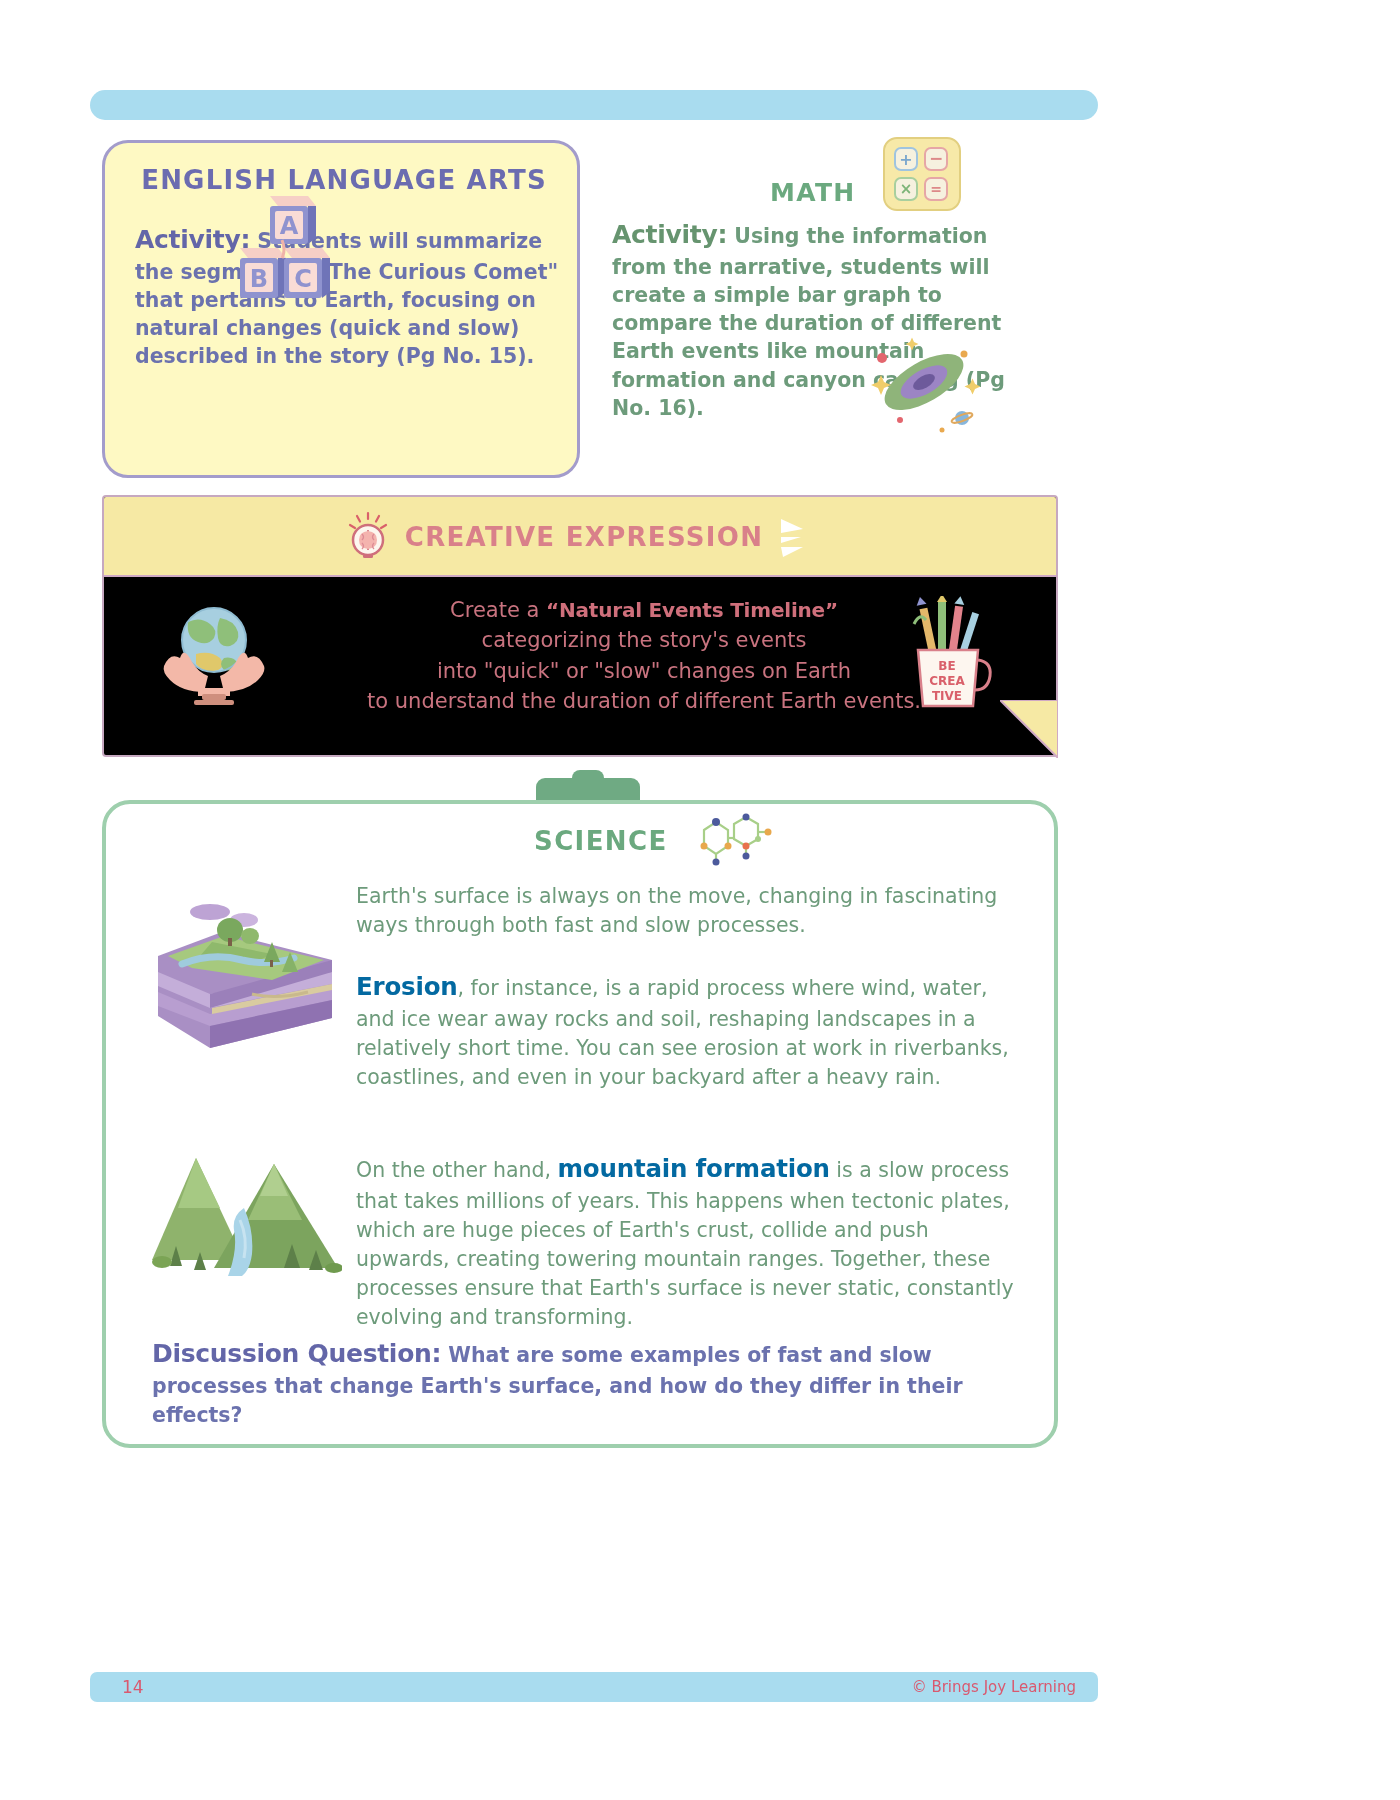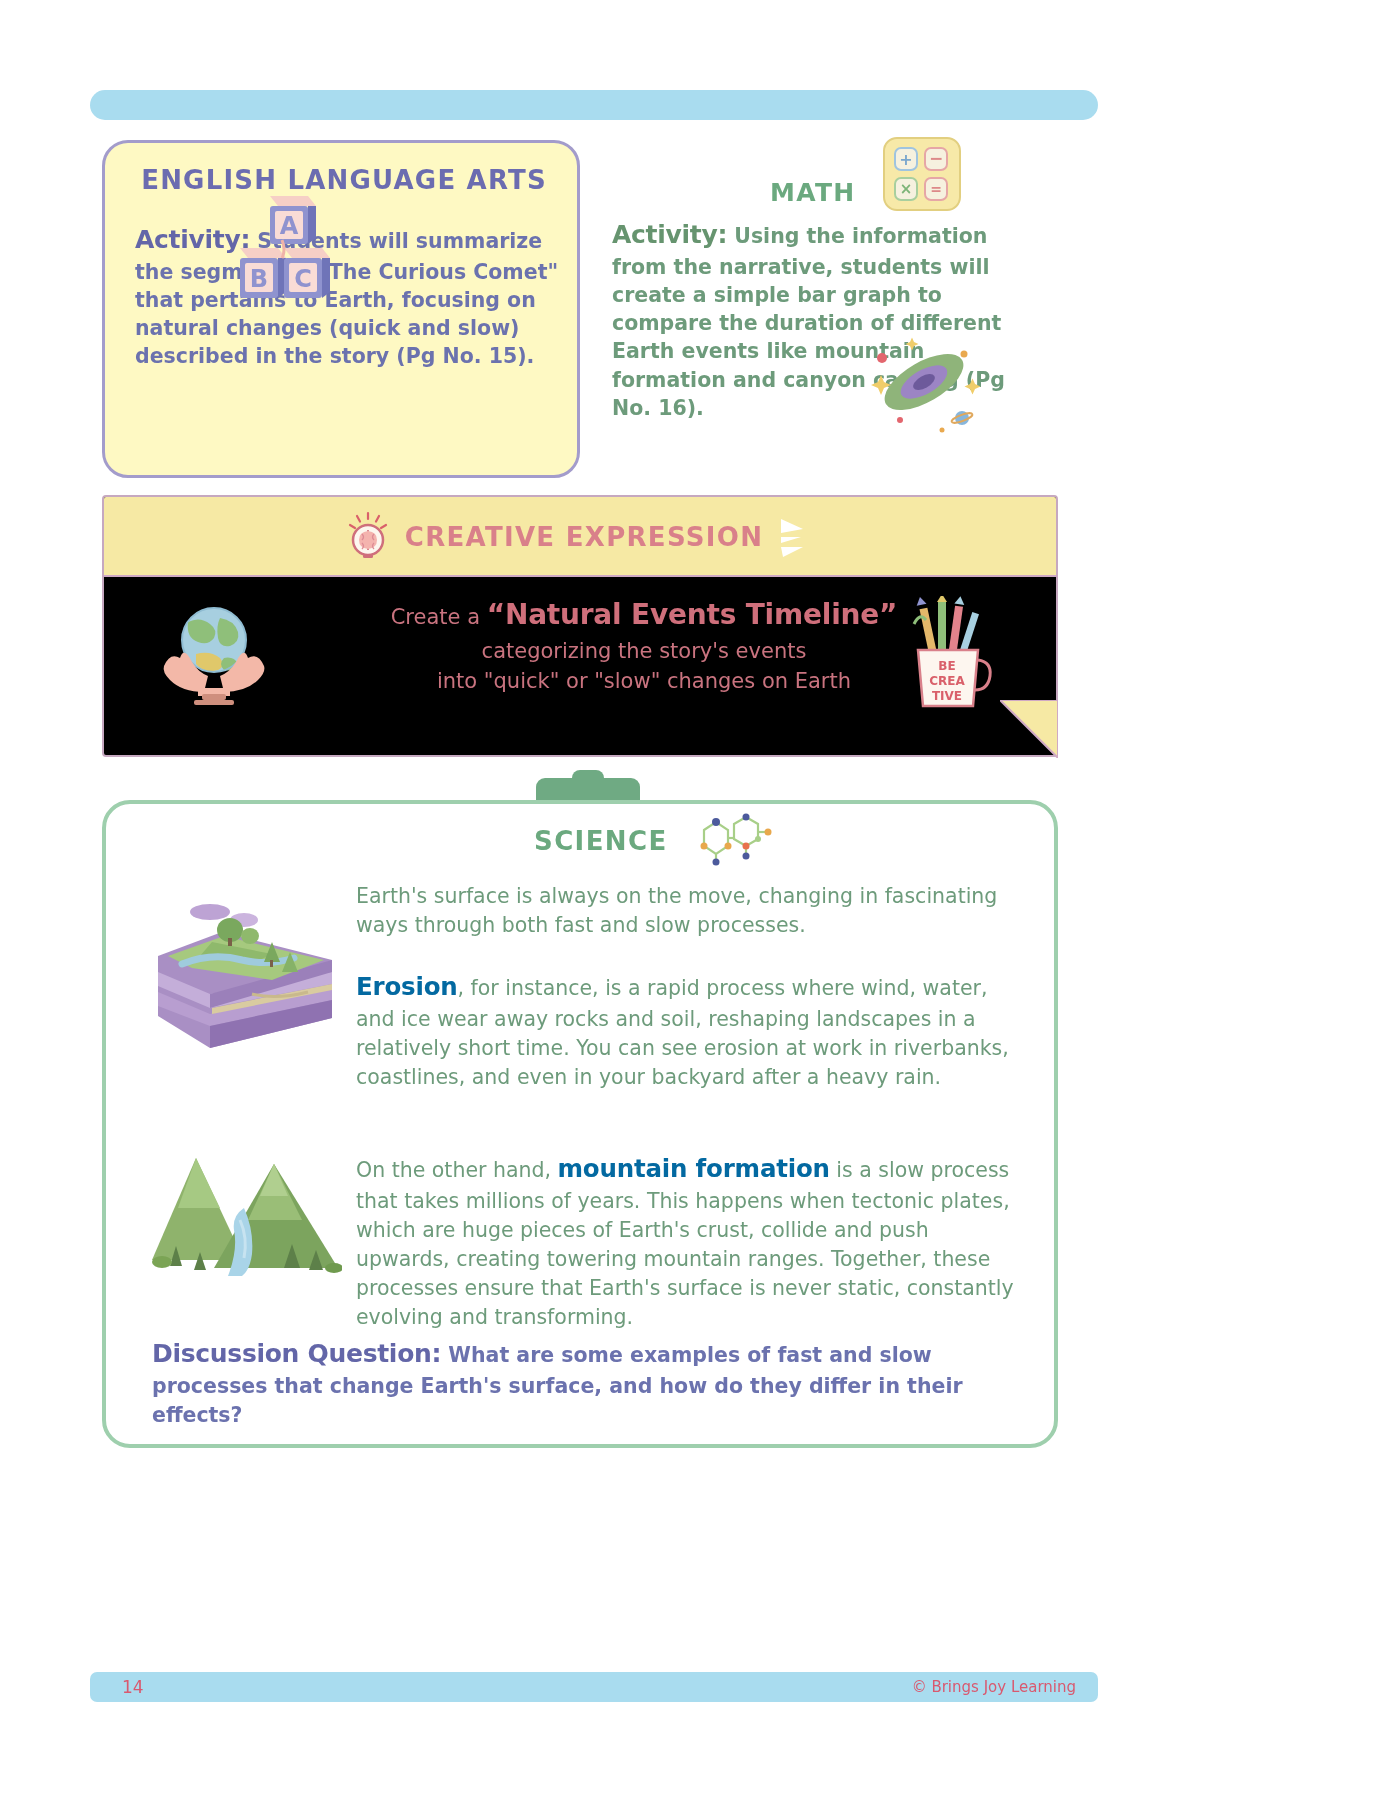--- a/index.html
+++ b/index.html
@@ -147,21 +147,21 @@
   .ce-body {
     position: absolute;
     left: 240px; top: 98px;
     width: 600px;
     text-align: center;
     font-size: 21px;
     line-height: 1.45;
     color: #c9737f;
   }
   .ce-body .big {
-    font-size: 28px;
+    font-size: 20px;
     font-weight: bold;
     color: #cf6f7b;
     letter-spacing: -0.2px;
   }
   .globe-hands {
     position: absolute;
     left: 158px; top: 592px;
     width: 112px; height: 118px;
   }
   .pencil-cup {
@@ -375,20 +375,21 @@
         <path d="M4 6 L26 16 L4 20 Z" fill="#ffffff"></path>
         <path d="M4 24 L24 24 L4 30 Z" fill="#ffffff"></path>
         <path d="M4 34 L26 34 L6 44 Z" fill="#ffffff"></path>
       </svg>
     </div>
 
     <div class="ce-body">
       <span>Create a </span><span class="big">“Natural Events Timeline”</span><br>
       <span>categorizing the story's events</span><br>
       <span>into "quick" or "slow" changes on Earth</span><br>
+      <span>to understand the duration of different Earth events.</span>
     </div>
   </div>
 
   <svg class="globe-hands" viewBox="0 0 112 118">
     <circle cx="56" cy="48" r="32" fill="#a7cfe0"></circle>
     <path d="M30 30 q12 -6 22 2 q8 6 4 14 q-6 8 -16 4 q-12 -4 -10 -20 z" fill="#8fbf7a"></path>
     <path d="M62 26 q14 2 18 14 q2 10 -8 14 q-10 2 -12 -8 q-2 -12 2 -20 z" fill="#8fbf7a"></path>
     <path d="M38 62 q14 -4 24 4 q6 8 -2 12 q-14 4 -22 -6 z" fill="#e0c86a"></path>
     <path d="M66 66 q10 -2 14 6 q-4 8 -14 6 q-6 -6 0 -12 z" fill="#8fbf7a"></path>
     <circle cx="56" cy="48" r="32" fill="none" stroke="#8fbcd2" stroke-width="2"></circle>

